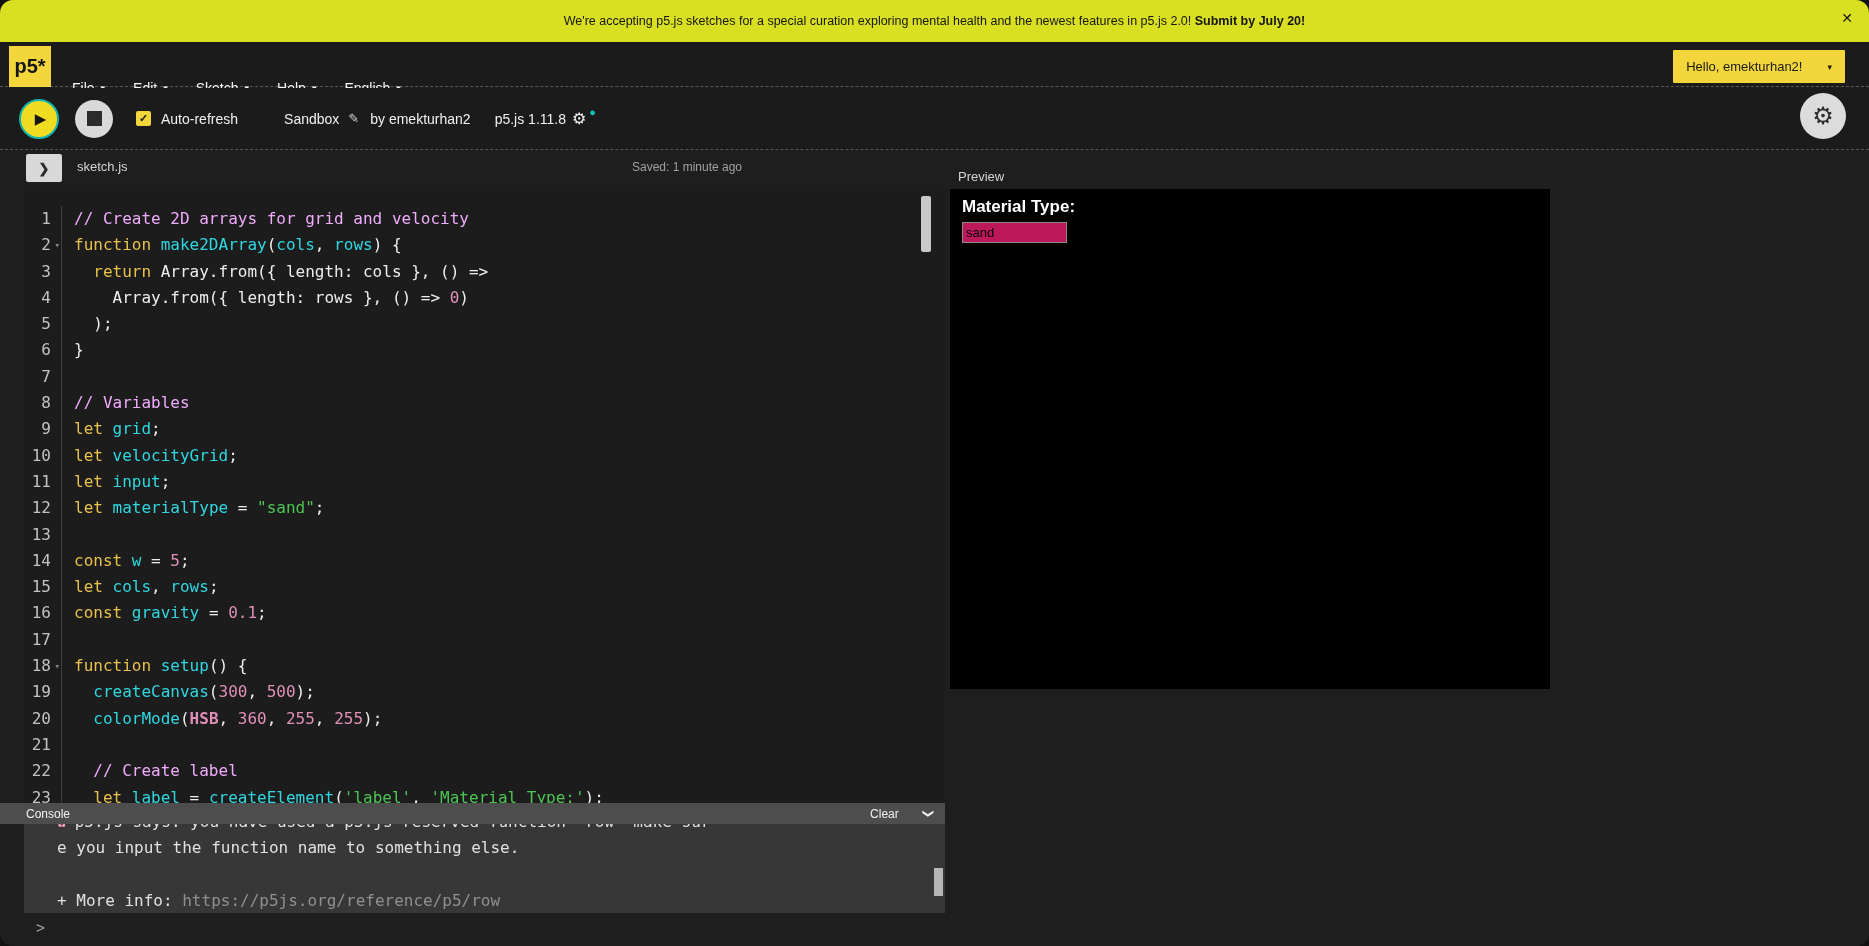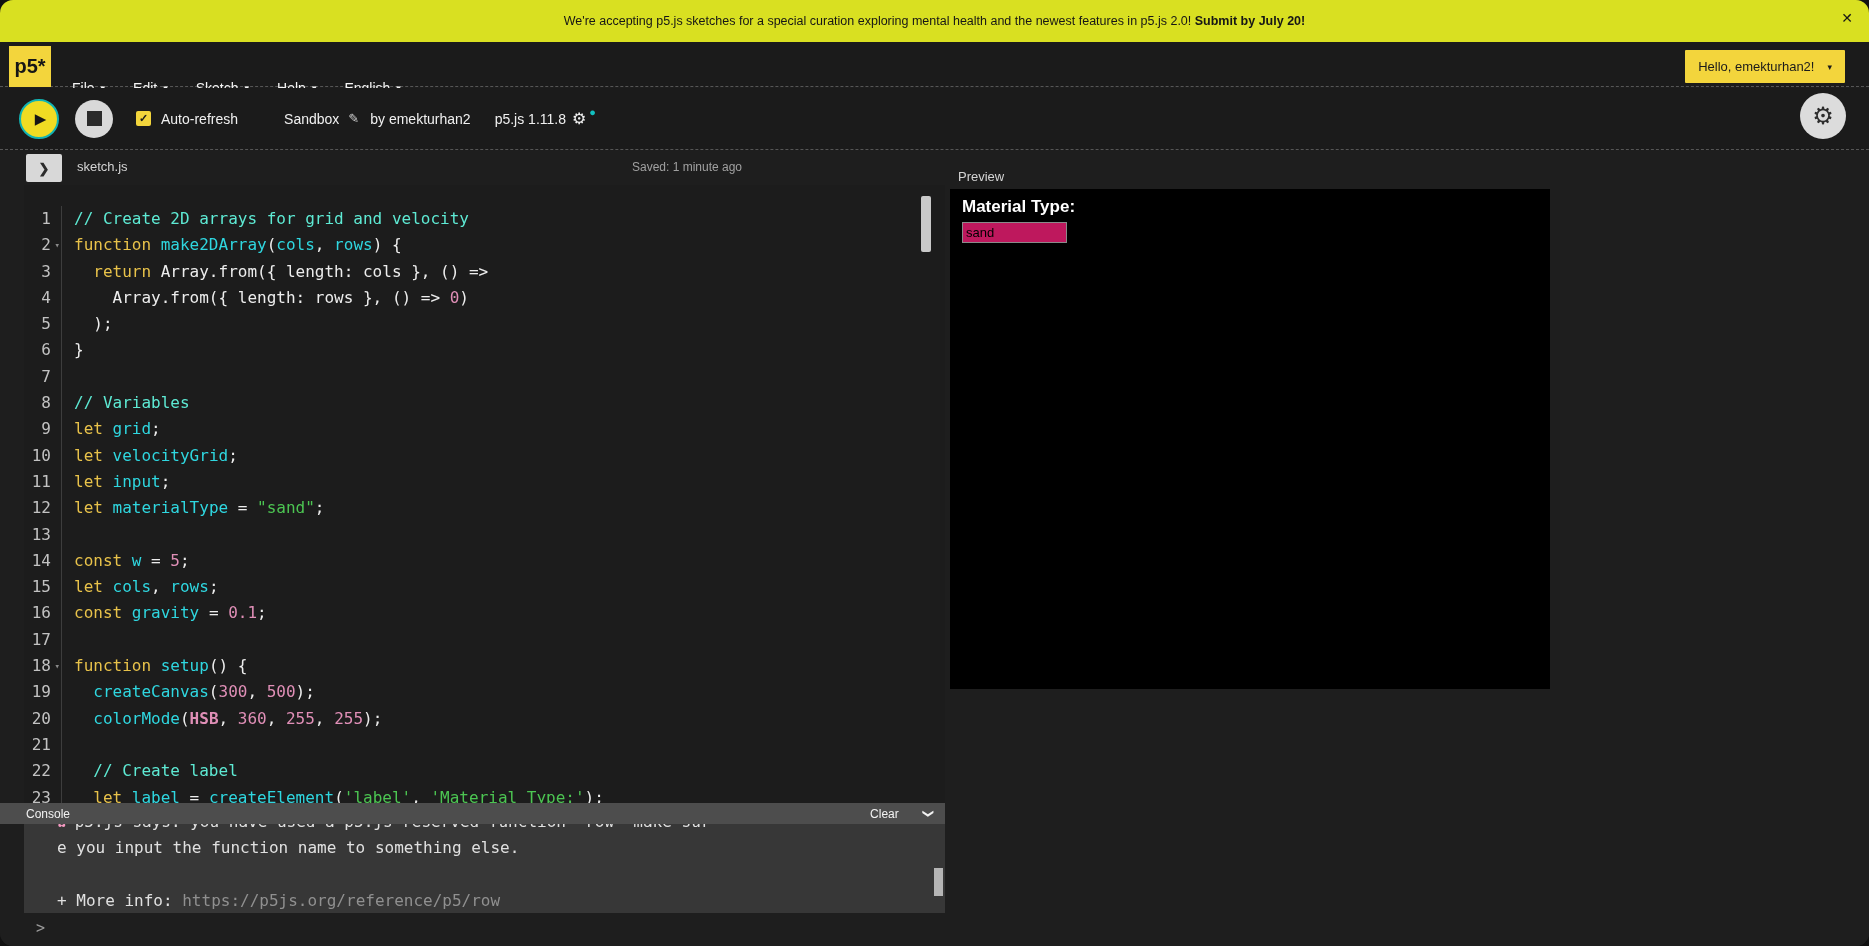--- a/index.html
+++ b/index.html
@@ -29,21 +29,21 @@
     background:#f3d53c; color:#161616; font-weight:bold; font-size:20px;
     display:flex; align-items:center; justify-content:center; z-index:3;
   }
   .menus { position:absolute; left:58px; top:0; height:44px; display:flex; align-items:center; }
   .menu-item { display:flex; align-items:center; padding:0 14px; height:100%; cursor:pointer;margin-top:48px; }
   .menu-item span { color:#f5f5f5; font-size:14px; }
   .menu-item .caret { font-size:9px; margin-left:6px; color:#f5f5f5; }
   .account-btn {
     position:absolute; right:24px; top:8px; height:33px; padding:0 13px;
     background:#f3d53c; color:#1b1b1b; font-size:13px; display:flex;
-    align-items:center; gap:13px; border-radius:1px; cursor:pointer;
+    align-items:center; gap:25px; border-radius:1px; cursor:pointer;
   }
   .account-btn .caret { font-size:9px; }
   
   .toolbar {
     position:absolute; left:0; top:88px; width:1869px; height:62px;
     background:#1b1b1b; border-bottom:1px dashed #565656;
     display:flex; align-items:center;
   }
   .play-btn {
     margin-left:19px; width:40px; height:40px; border-radius:50%;
@@ -92,21 +92,21 @@
     font-family:"DejaVu Sans Mono", monospace; font-size:16px;
   }
   .code-line { display:flex; height:26.3px; line-height:26.3px; }
   .gutter {
     flex:0 0 38px; position:relative; border-right:1px solid #3d3d3d;
     text-align:right; color:#c2c2c2;
   }
   .gutter .num { padding-right:10px; }
   .gutter .fold { position:absolute; right:1px; top:0; font-size:9px; color:#8a8a8a; }
   .code { padding-left:12px; white-space:pre; }
-  .tk-c { color:#5eead4; }
+  .tk-c { color:#f0abfc; }
   .tk-k { color:#e8c24a; }
   .tk-f { color:#2fd7e0; }
   .tk-n { color:#e08fb7; }
   .tk-b { color:#e08fb7; font-weight:bold; }
   .tk-s { color:#4cc552; }
   .tk-d { color:#ededed; }
   .ed-scrollbar { position:absolute; right:14px; top:11px; width:10px; height:56px; background:#c9c9c9; border-radius:2px; }
   
   .console-header {
     position:absolute; left:0; top:653px; width:945px; height:21px;

